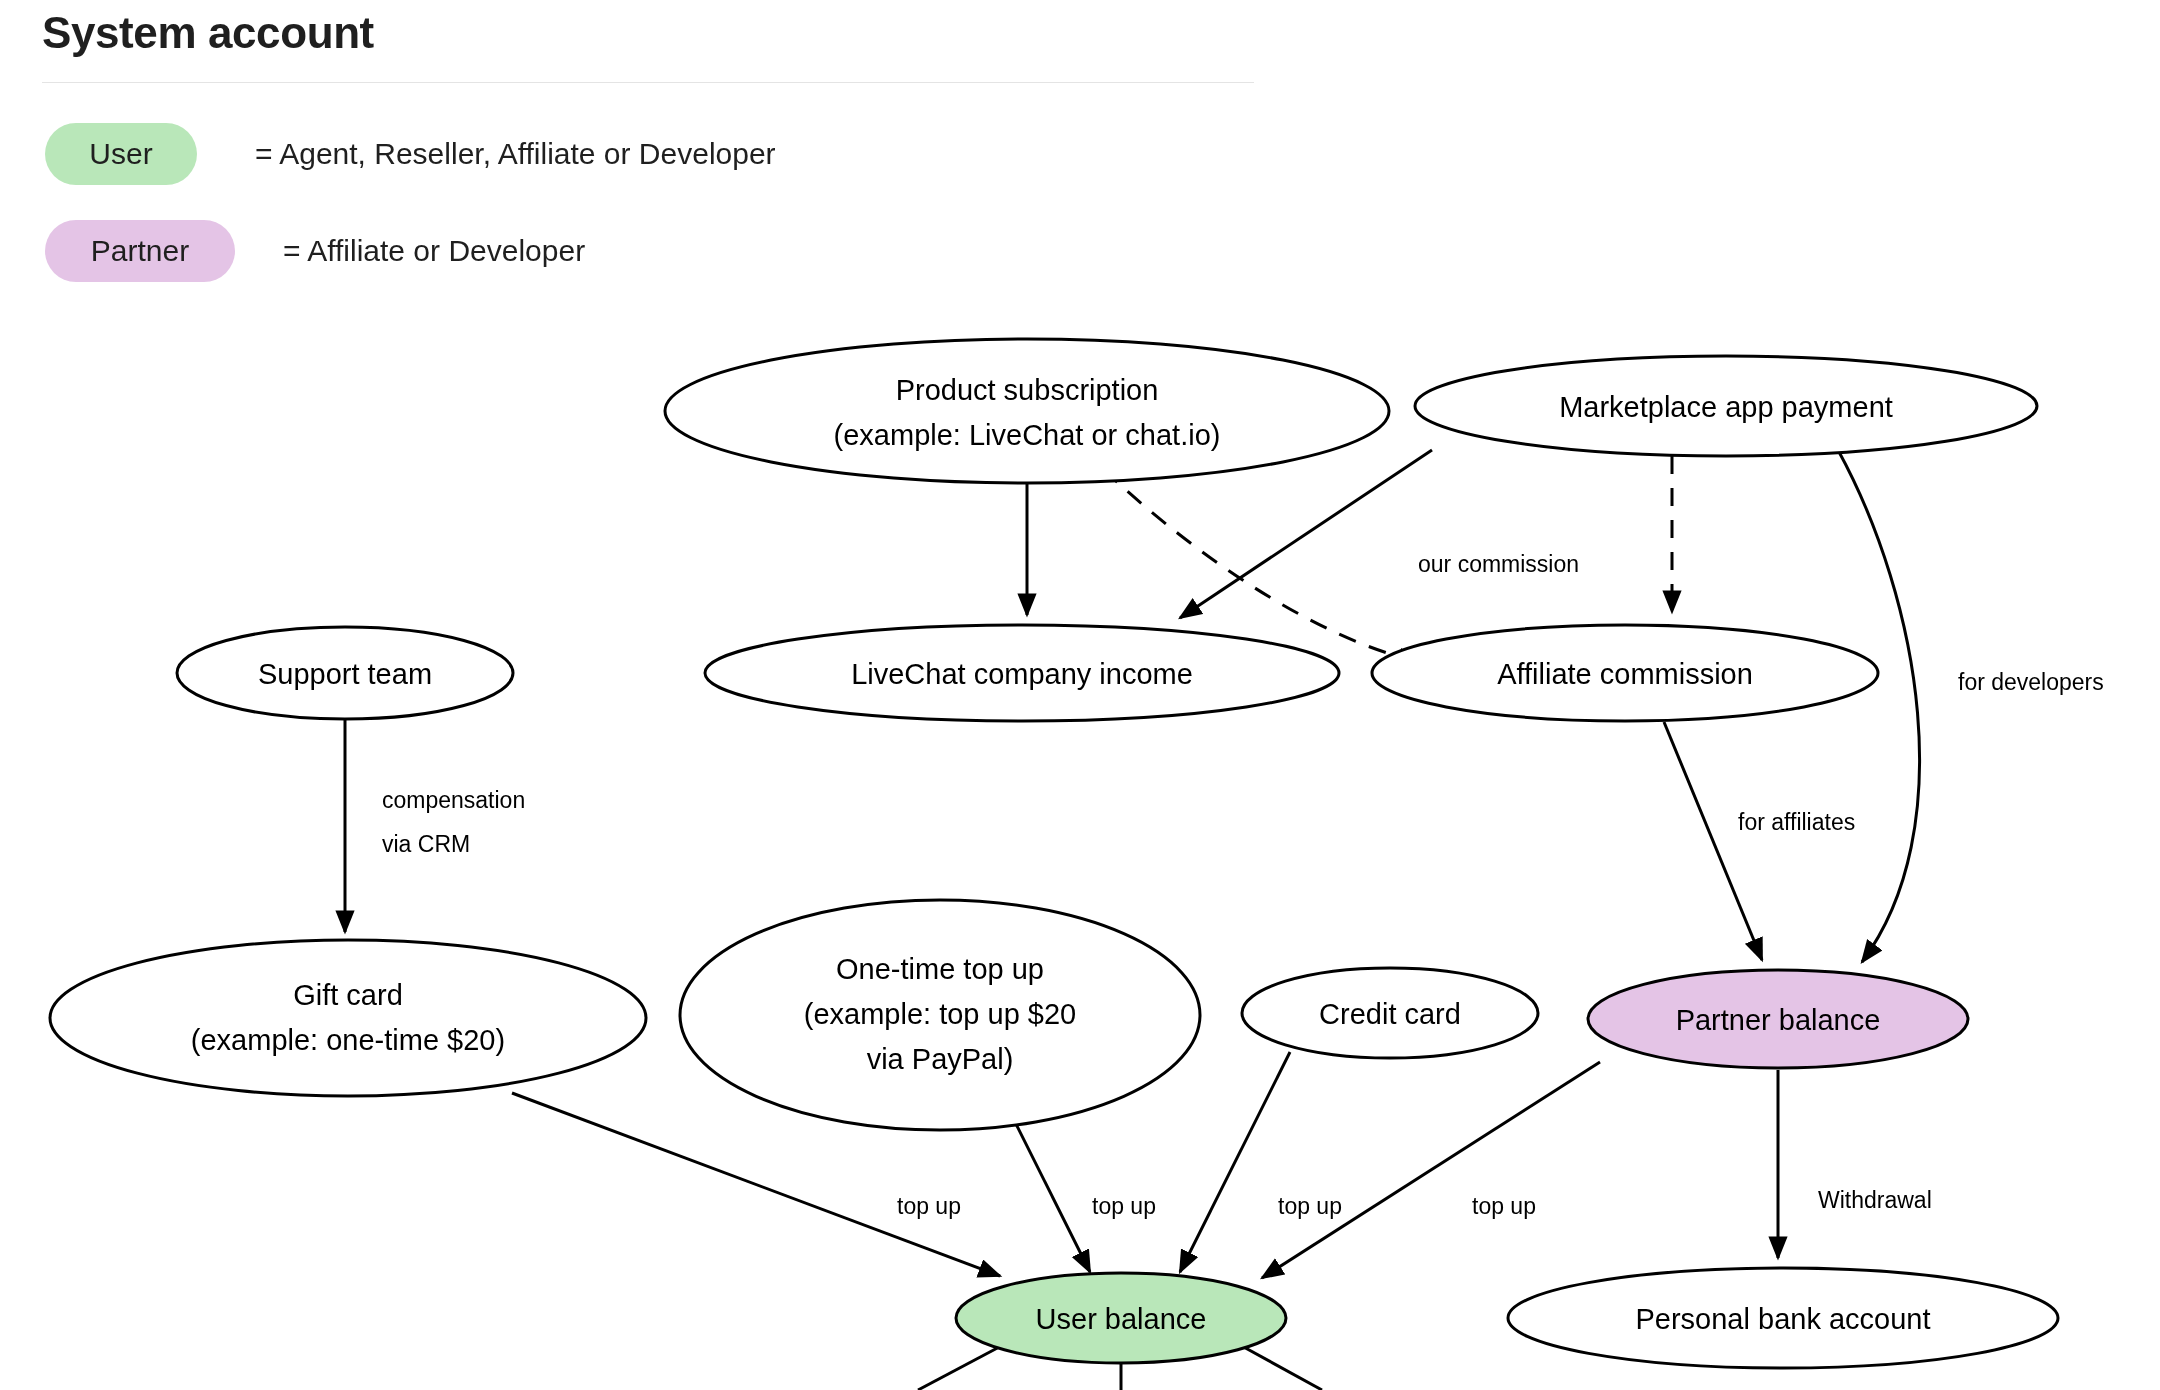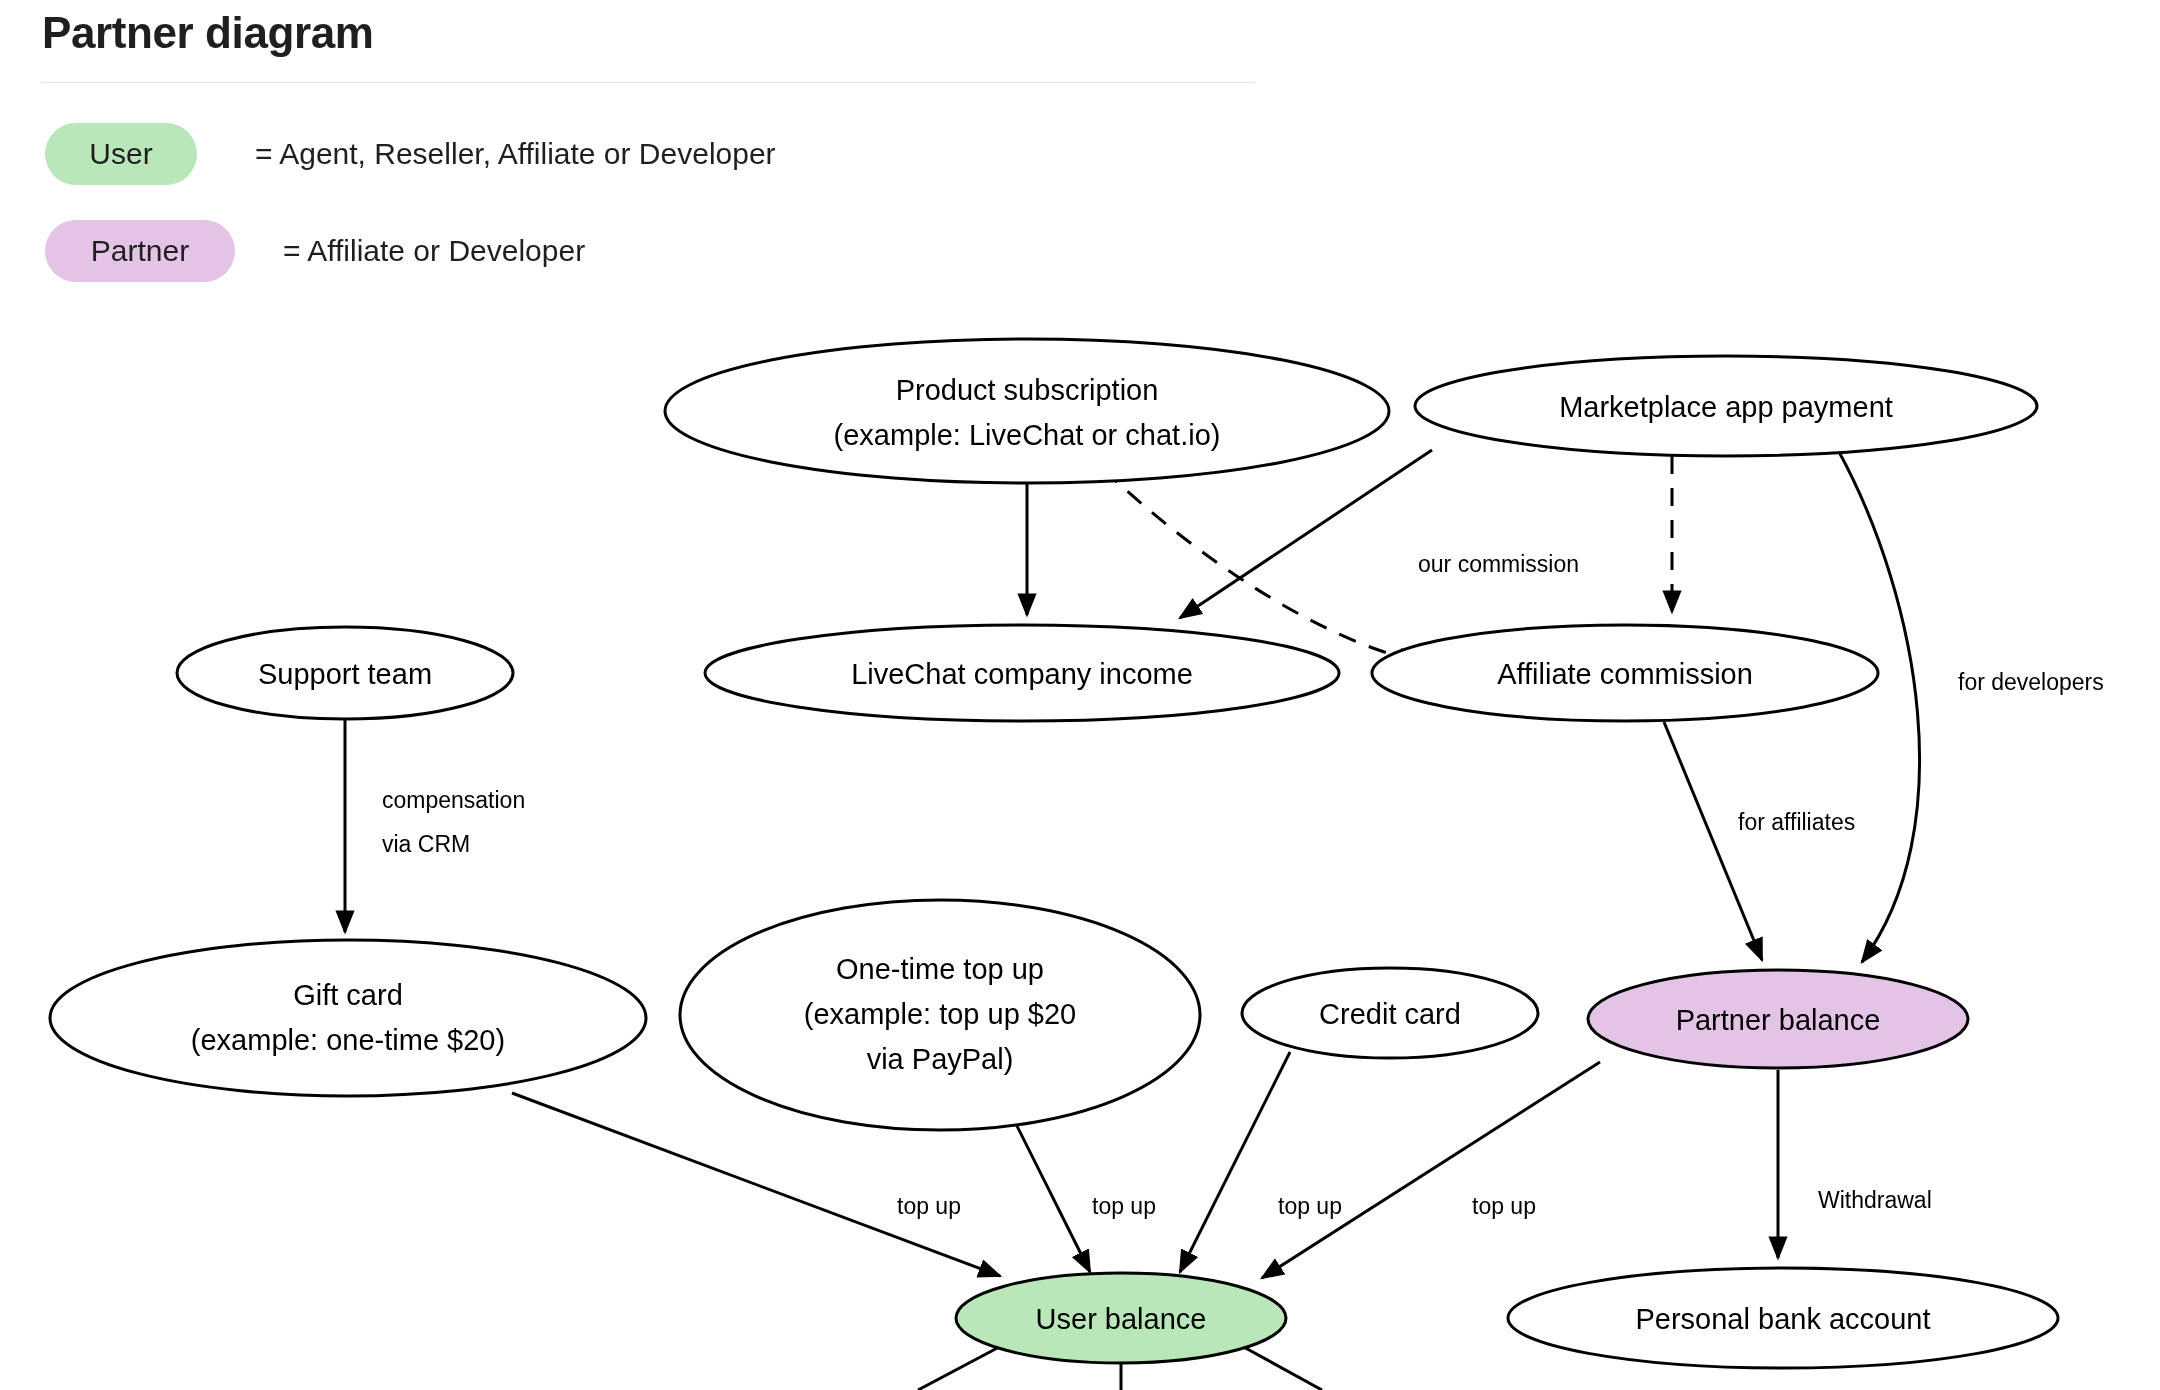--- a/index.html
+++ b/index.html
@@ -97,21 +97,21 @@
     font-size: 23px;
     fill: #000000;
     dominant-baseline: middle;
   }
 </style>
 </head>
 <body>
 
 <div class="page">
 
-  <div class="page-title">Partner diagram</div>
+  <div class="page-title">System account</div>
   <div class="title-rule"></div>
 
   <div class="legend-row r2">
     <span class="legend-pill partner" style="background:#e4c4e6;">Partner</span>
     <span class="legend-def">= Affiliate or Developer</span>
   </div>
 
   <div class="legend-row r1">
     <span class="legend-pill user" style="background:#b9e7b9;">User</span>
     <span class="legend-def">= Agent, Reseller, Affiliate or Developer</span>

